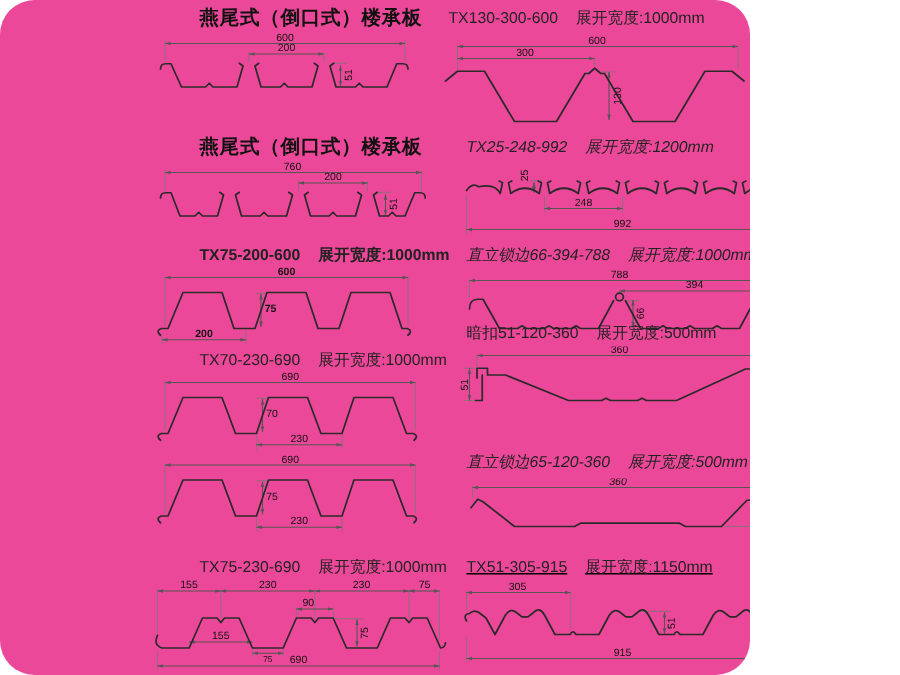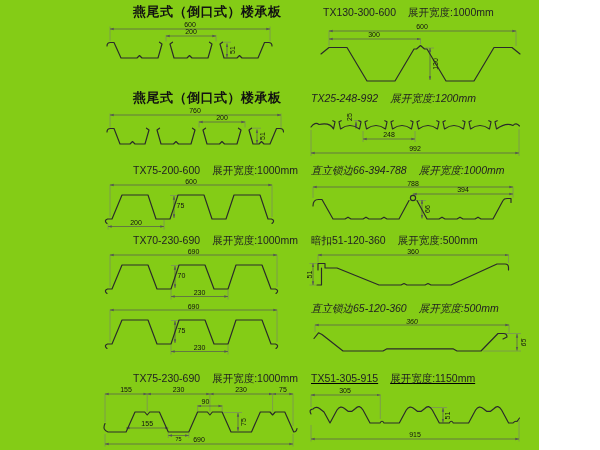--- a/index.html
+++ b/index.html
@@ -1,17 +1,17 @@
 <!DOCTYPE html>
 <html><head>
 <meta charset="utf-8">
 <style>
   html,body{margin:0;padding:0;background:#ffffff;}
-  #sheet{position:relative;width:539px;height:450px;background:#84cc16;overflow:hidden;
-         font-family:"Liberation Sans",sans-serif;}
+  #sheet{position:relative;width:500px;height:450px;background:#ec4899;overflow:hidden;
+         font-family:"Liberation Sans",sans-serif;border-radius:23px;}
   .panel{position:absolute;}
   .heading{font-size:13px;font-weight:bold;color:#111;letter-spacing:.5px;line-height:15px;}
   .subtitle{font-size:10.5px;color:#222;line-height:13px;white-space:nowrap;}
   .subtitle .model{margin-right:12px;}
   .left-indent{margin-left:33px;}
   svg{display:block;}
   .pf{fill:none;stroke:#2a2a2a;stroke-width:1.15;stroke-linecap:round;stroke-linejoin:round;}
   .dim{stroke:#555;stroke-width:.7;fill:none;}
   .ext{stroke:#777;stroke-width:.55;fill:none;}
   text.dnum{font-family:"Liberation Sans",sans-serif;font-size:7px;fill:#111;text-anchor:middle;}
@@ -38,21 +38,21 @@
       <line class="dim" x1="10" y1="10" x2="170" y2="10" marker-start="url(#arr)" marker-end="url(#arr)"></line>
       <line class="dim" x1="66" y1="17" x2="116" y2="17" marker-start="url(#arr)" marker-end="url(#arr)"></line>
       <line class="dim" x1="127" y1="24.5" x2="127" y2="38.5" marker-start="url(#arr)" marker-end="url(#arr)"></line>
       <text class="dnum" x="90" y="8">600</text>
       <text class="dnum" x="91" y="15.2">200</text>
       <text class="dnum" x="134.5" y="31" transform="rotate(-90 134.5 31)">51</text>
       <path class="pf" d="M7,27 Q7,23.5 10.5,23.5 H14 L21,39 H37 l2.5,-2.5 l2.5,2.5 H58 L62,25 L59.5,23.2 M72.5,23.2 L70,25 L74,39 H87 l2.5,-2.5 l2.5,2.5 H108 L112,25 L109.5,23.2 M122.5,23.2 L120,25 L124,39 H137 l2.5,-2.5 l2.5,2.5 H158 L164.5,23.5 H168.5 Q172,23.5 172,27"></path>
     </svg>
   </div>
 
-  <div class="panel" style="left:317px;top:6px;width:240px;">
+  <div class="panel" style="left:293px;top:6px;width:240px;">
     <div class="subtitle" style="margin-left:6px;">
       <span class="model">TX130-300-600</span><span>展开宽度:1000mm</span>
     </div>
     <svg viewBox="0 0 240 66" width="240" height="66" style="margin-top:2px">
       <path class="ext" d="M12,25 V9.5 M199,25 V9.5 M103.5,23 V17.5 M107.5,27 H117"></path>
       <line class="dim" x1="12" y1="10" x2="199" y2="10" marker-start="url(#arr)" marker-end="url(#arr)"></line>
       <line class="dim" x1="12" y1="18" x2="103.5" y2="18" marker-start="url(#arr)" marker-end="url(#arr)"></line>
       <line class="dim" x1="113" y1="27" x2="113" y2="59" marker-start="url(#arr)" marker-end="url(#arr)"></line>
       <text class="dnum" x="105" y="8">600</text>
       <text class="dnum" x="57" y="16">300</text>
@@ -84,21 +84,21 @@
       <line class="dim" x1="51" y1="14.5" x2="51" y2="21.5" marker-start="url(#arr)" marker-end="url(#arr)"></line>
       <line class="dim" x1="58" y1="32" x2="110" y2="32" marker-start="url(#arr)" marker-end="url(#arr)"></line>
       <line class="dim" x1="6" y1="46" x2="214" y2="46" marker-start="url(#arr)" marker-end="url(#arr)"></line>
       <text class="dnum" x="47" y="10" transform="rotate(-90 47 10)">25</text>
       <text class="dnum" x="84" y="30">248</text>
       <text class="dnum" x="110" y="44">992</text>
       <path class="pf" d="M6,20 Q10,14.5 14,17.5 Q25,15 28.5,22 L30,14.8 l-2.2,-1.1 M36.2,13.7 L34,14.8 L35.5,22 Q45,15 54.5,22 L56,14.8 l-2.2,-1.1 M62.2,13.7 L60,14.8 L61.5,22 Q71,15 80.5,22 L82,14.8 l-2.2,-1.1 M88.2,13.7 L86,14.8 L87.5,22 Q97,15 106.5,22 L108,14.8 l-2.2,-1.1 M114.2,13.7 L112,14.8 L113.5,22 Q123,15 132.5,22 L134,14.8 l-2.2,-1.1 M140.2,13.7 L138,14.8 L139.5,22 Q149,15 158.5,22 L160,14.8 l-2.2,-1.1 M166.2,13.7 L164,14.8 L165.5,22 Q175,15 184.5,22 L186,14.8 l-2.2,-1.1 M192.2,13.7 L190,14.8 L191.5,22 Q201,15 208,18.5 Q211,15 214.5,19"></path>
     </svg>
   </div>
 
-  <div class="panel" style="left:100px;top:164px;width:200px;">
+  <div class="panel" style="left:100px;top:164px;width:200px;font-weight:bold;">
     <div class="subtitle left-indent">
       <span class="model">TX75-200-600</span><span>展开宽度:1000mm</span>
     </div>
     <svg viewBox="0 0 200 54" width="200" height="54">
       <path class="ext" d="M10,40 V7.5 M172,40 V7.5 M79,18.5 H70 M8,47 V52.5 M64,43 V52.5"></path>
       <line class="dim" x1="10" y1="8" x2="172" y2="8" marker-start="url(#arr)" marker-end="url(#arr)"></line>
       <line class="dim" x1="74" y1="19" x2="74" y2="41" marker-start="url(#arr)" marker-end="url(#arr)"></line>
       <line class="dim" x1="8" y1="49.5" x2="64" y2="49.5" marker-start="url(#arr)" marker-end="url(#arr)"></line>
       <text class="dnum" x="91" y="6.5">600</text>
       <text class="dnum astart" x="76.5" y="31">75</text>
@@ -133,21 +133,21 @@
       <line class="dim" x1="10" y1="8" x2="177" y2="8" marker-start="url(#arr)" marker-end="url(#arr)"></line>
       <line class="dim" x1="75" y1="19" x2="75" y2="41" marker-start="url(#arr)" marker-end="url(#arr)"></line>
       <line class="dim" x1="71" y1="49.5" x2="128" y2="49.5" marker-start="url(#arr)" marker-end="url(#arr)"></line>
       <text class="dnum" x="93.5" y="6.5">690</text>
       <text class="dnum astart" x="77.5" y="31">70</text>
       <text class="dnum" x="99.5" y="47.5">230</text>
       <path class="pf" d="M7,46.5 Q3.5,43.5 7.5,42 H12 L22,18 H48 L57,42 H71 L79,18 H105 L114,42 H128 L136,18 H162 L171,42 H175.5 Q179.5,43.5 176,46.5"></path>
     </svg>
   </div>
 
-  <div class="panel" style="left:305px;top:234px;width:240px;">
+  <div class="panel" style="left:305px;top:216px;width:240px;">
     <div class="subtitle" style="margin-left:6px;">
       <span class="model">暗扣51-120-360</span><span>展开宽度:500mm</span>
     </div>
     <svg viewBox="0 0 240 46" width="240" height="46" style="margin-top:2px">
       <path class="ext" d="M13,13.5 V5.5 M203.5,14 V5.5 M12,14.5 H4.5 M11,36 H4.5"></path>
       <line class="dim" x1="13" y1="6" x2="203.5" y2="6" marker-start="url(#arr)" marker-end="url(#arr)"></line>
       <line class="dim" x1="8" y1="14.5" x2="8" y2="36" marker-start="url(#arr)" marker-end="url(#arr)"></line>
       <text class="dnum" x="108" y="4.5">360</text>
       <text class="dnum" x="7.3" y="25.5" transform="rotate(-90 7.3 25.5)">51</text>
       <path class="pf" d="M13,21 V14.5 H20 V19 H32 L74,36 H96 l3,-1.5 l3,1.5 H120 l3,-1.5 l3,1.5 H146 L192,15 H200 Q203.5,15 203.5,18.5 V21 M16.5,19 V36 H12"></path>

